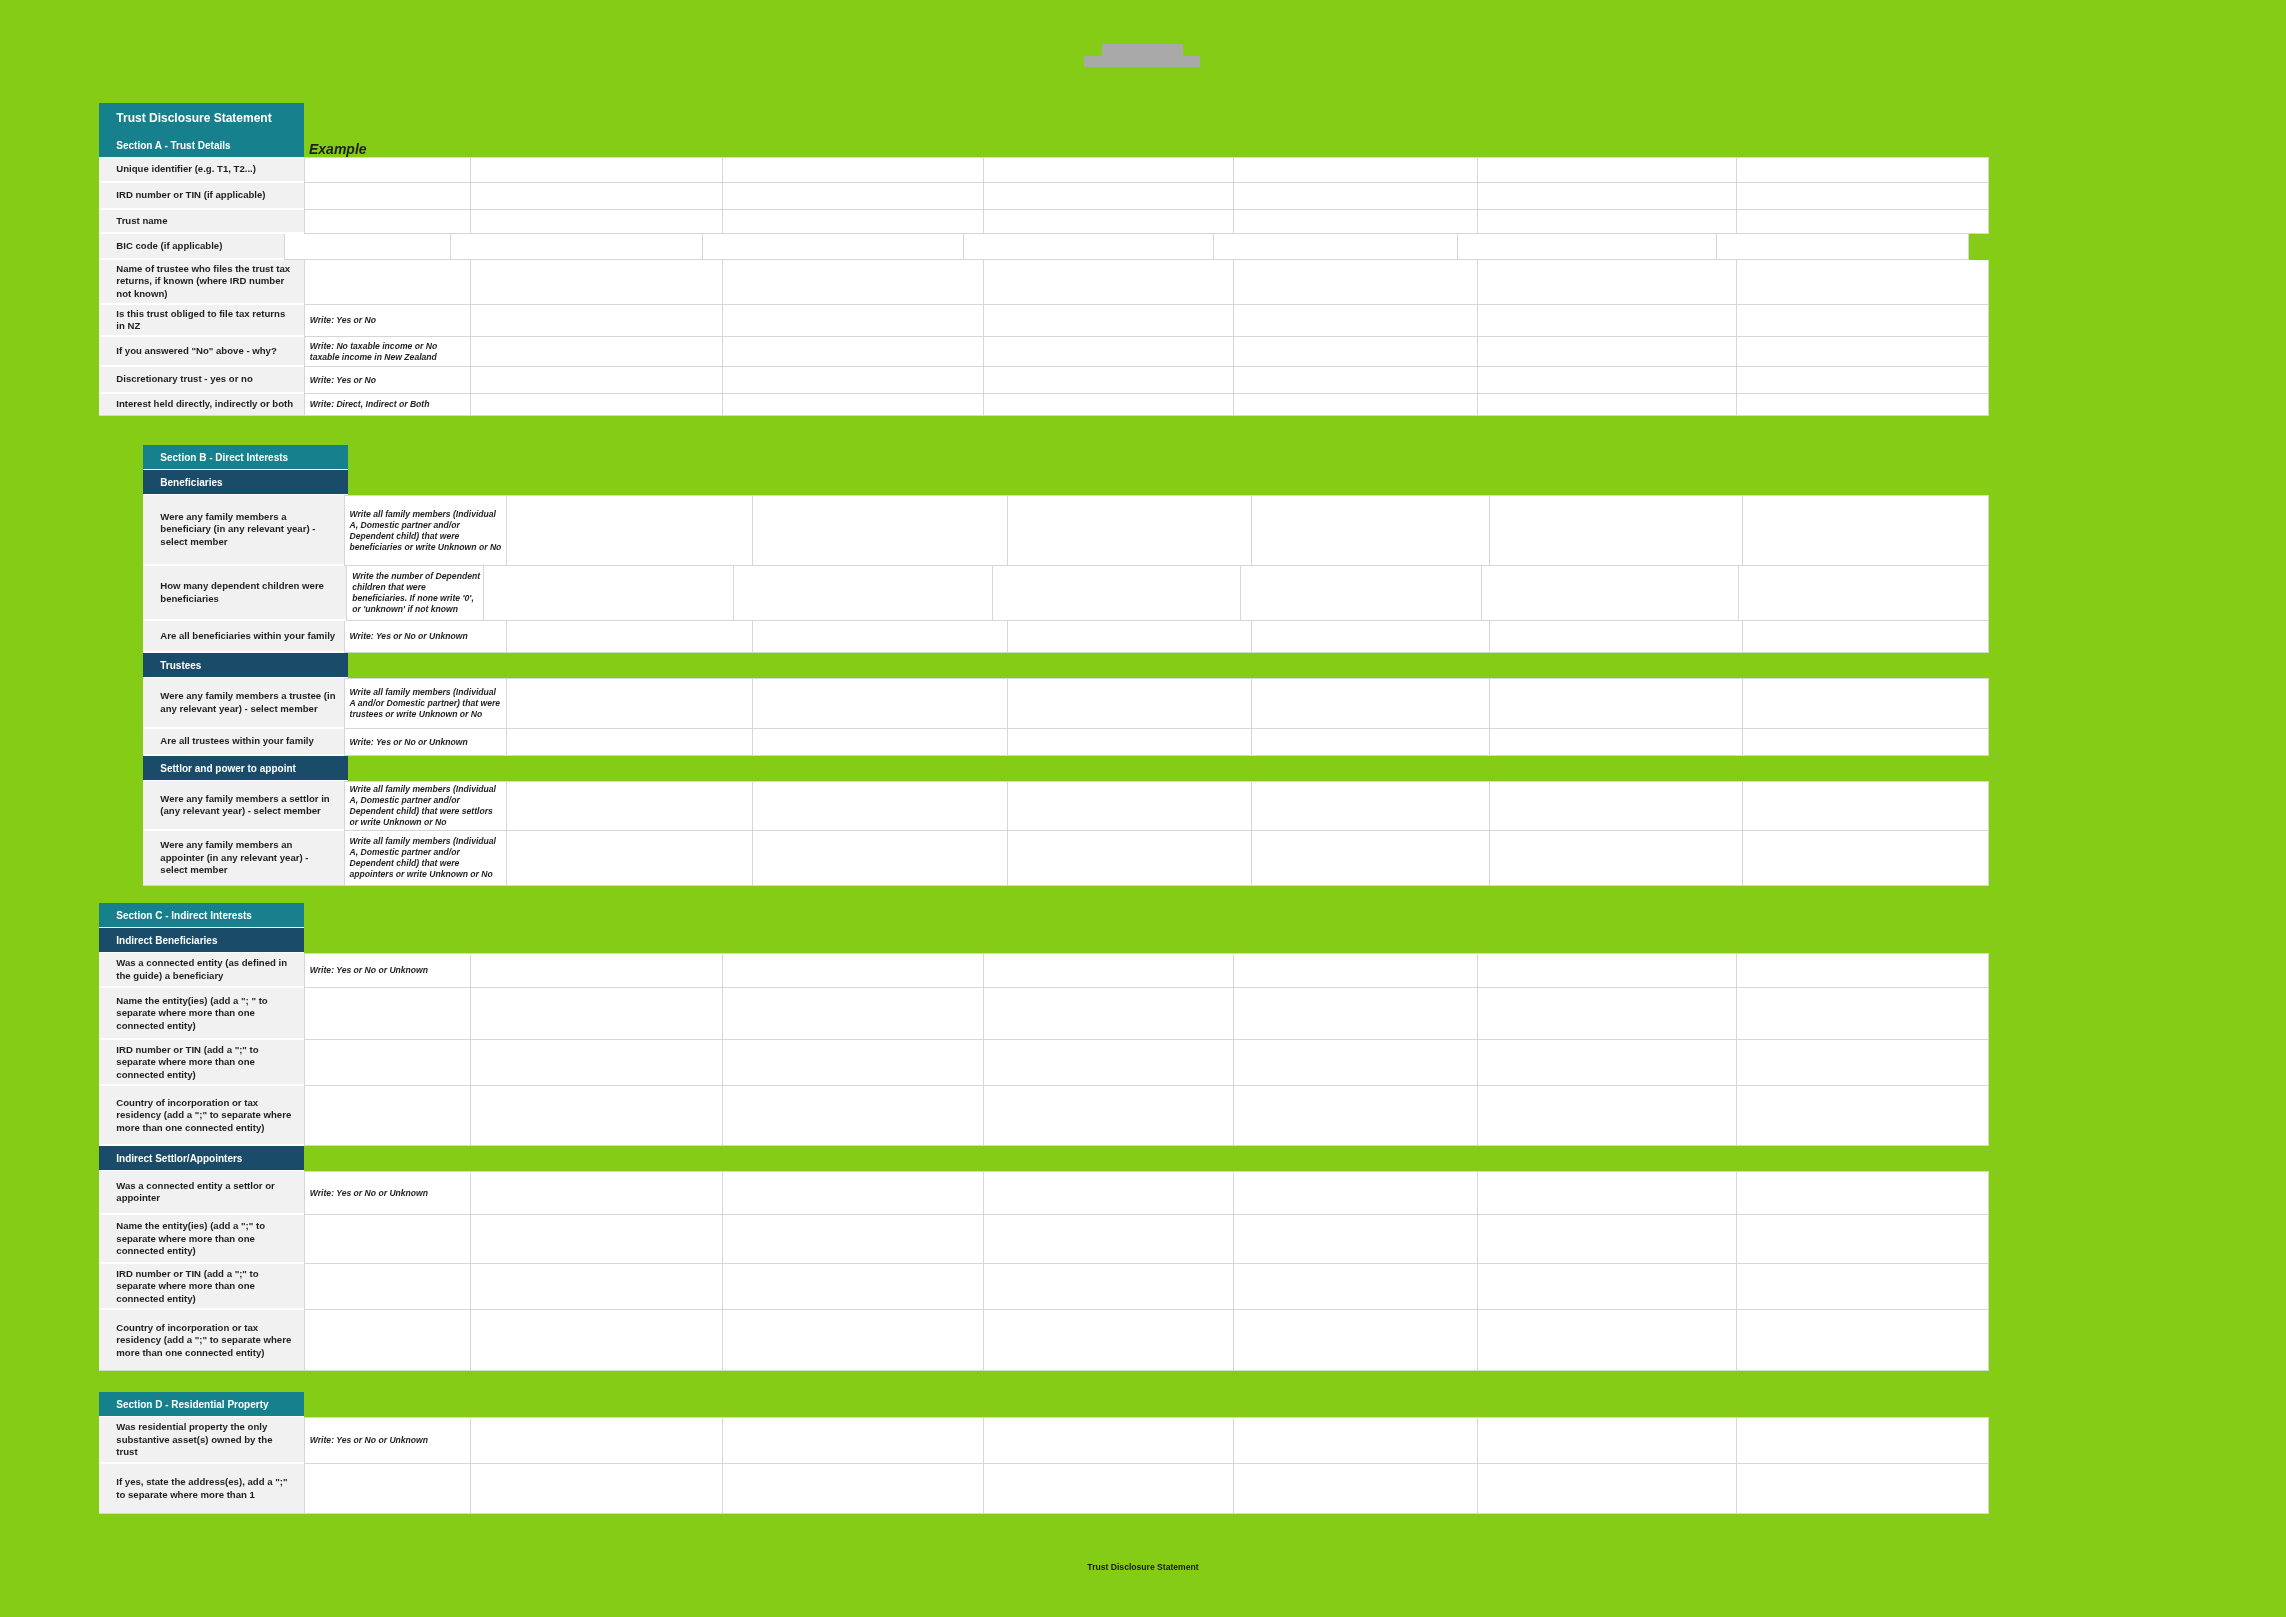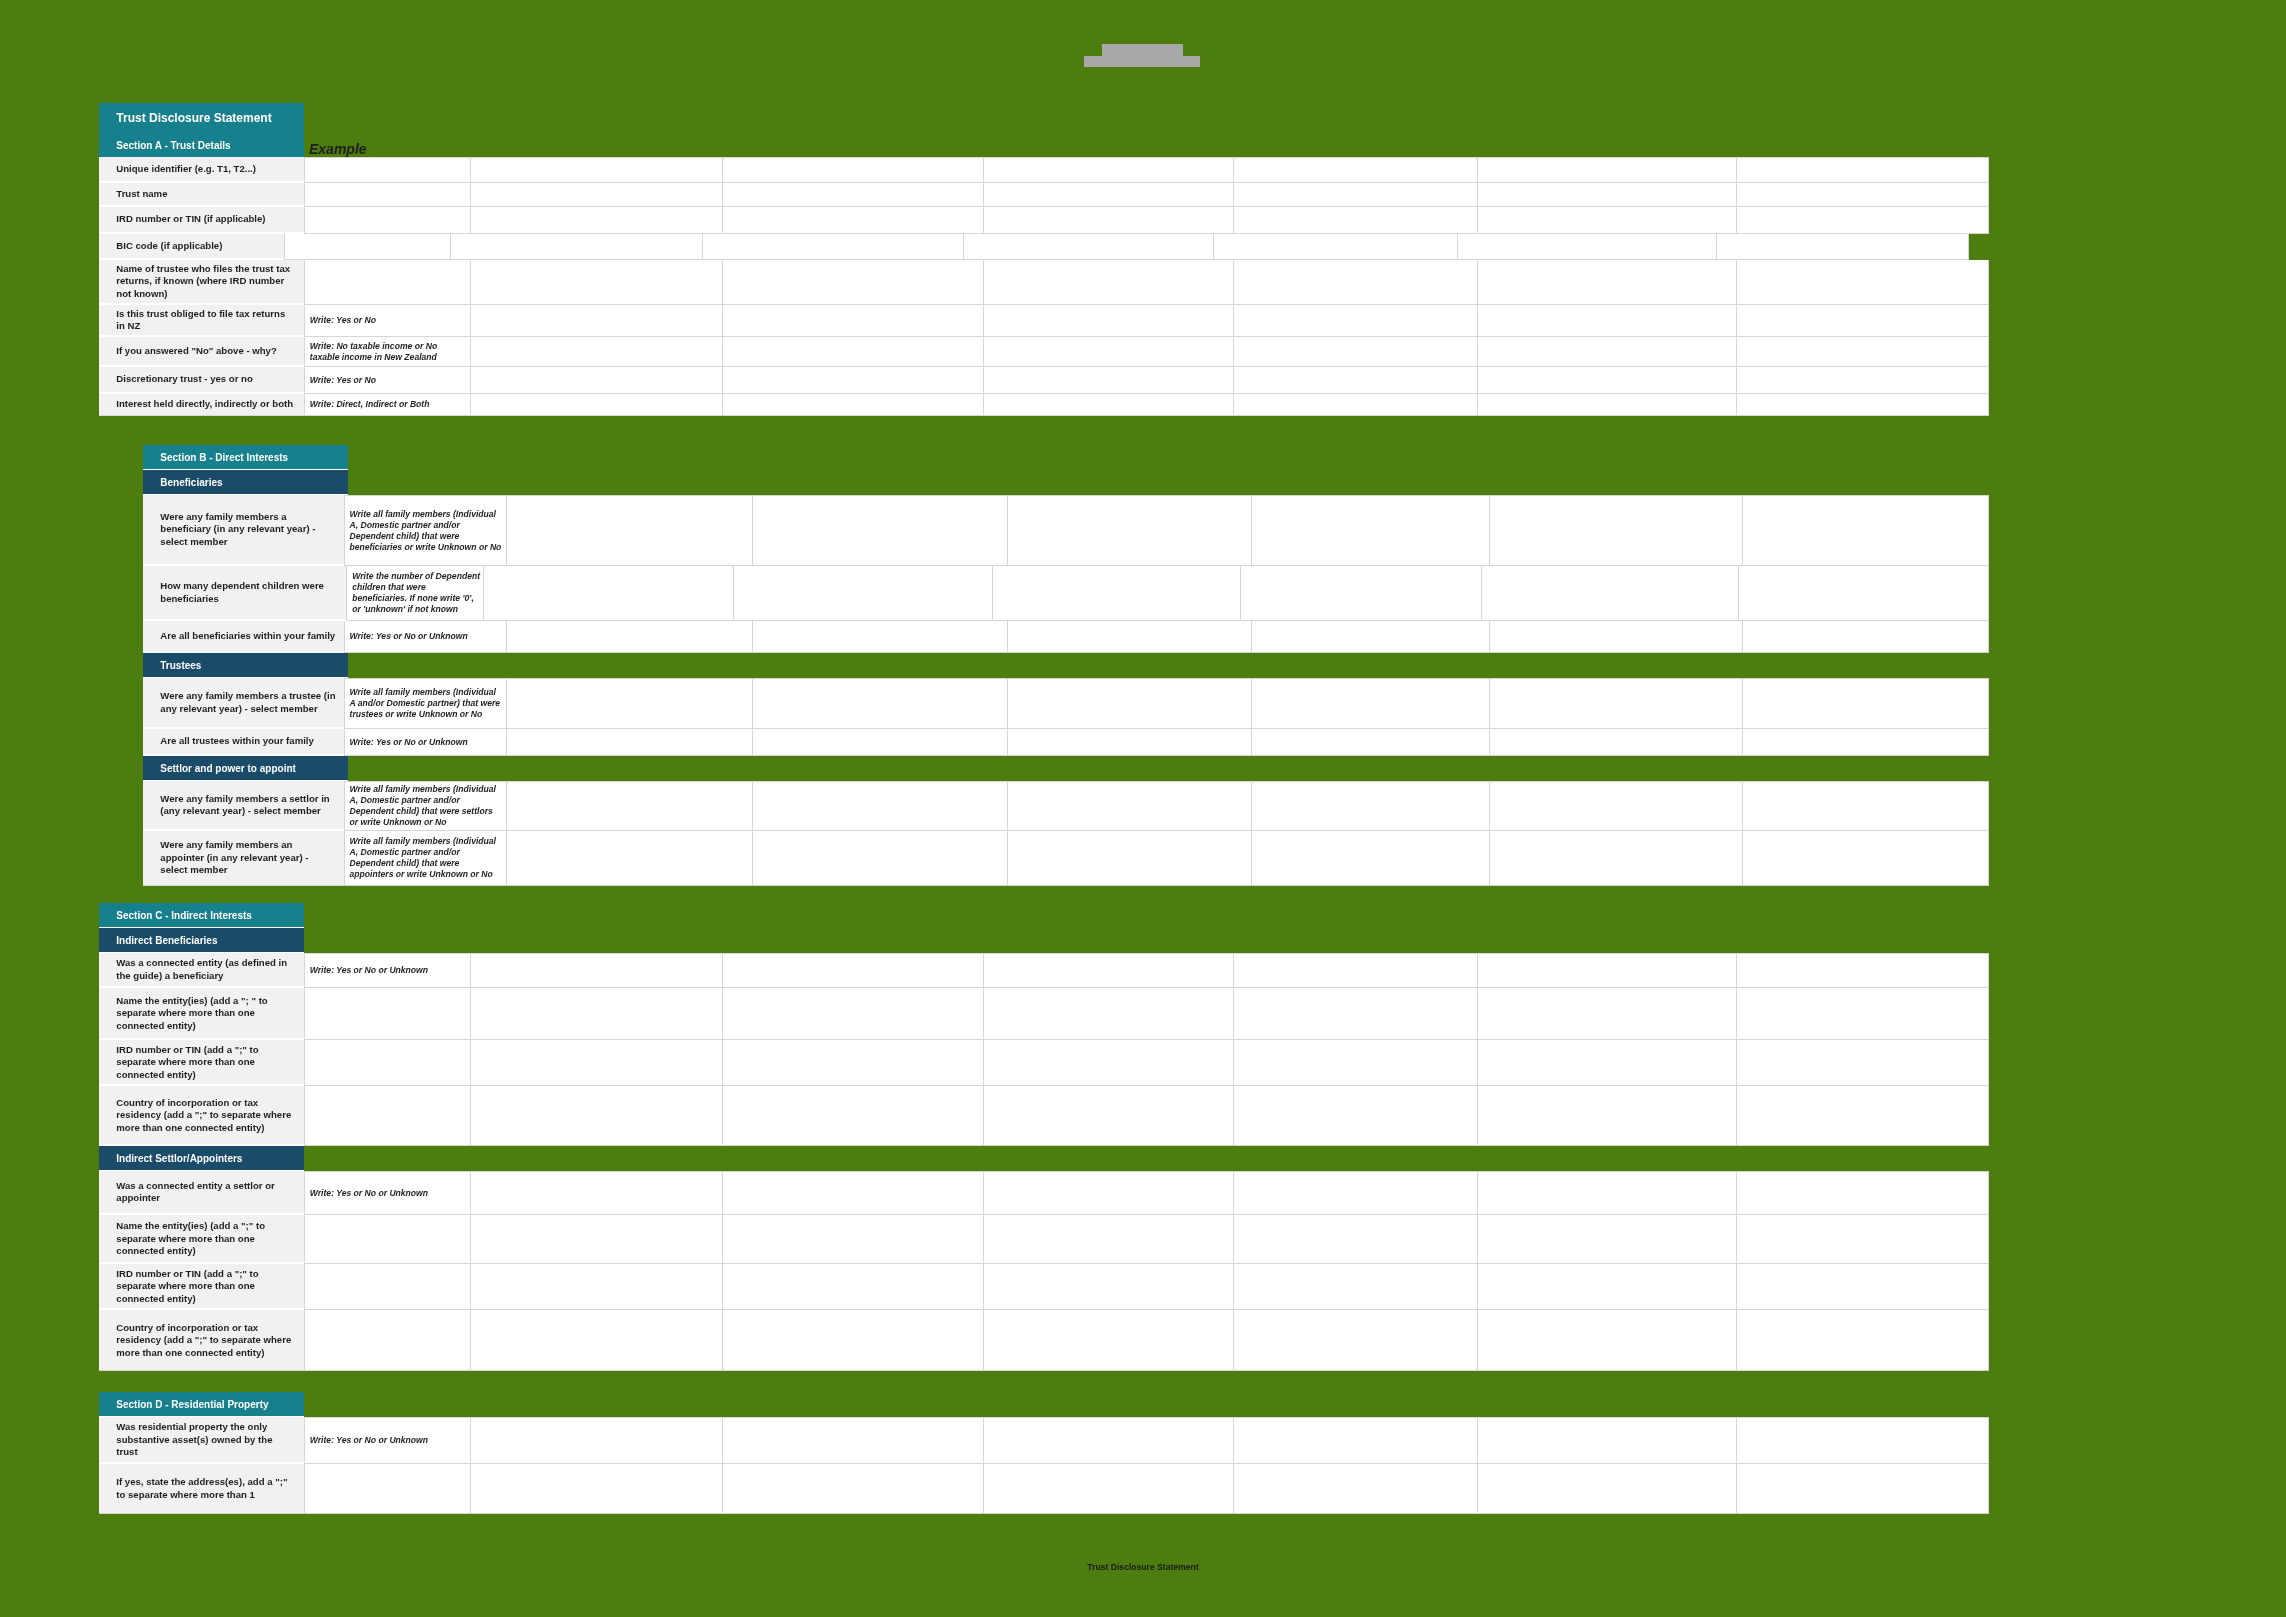--- a/index.html
+++ b/index.html
@@ -1,16 +1,16 @@
 <!DOCTYPE html>
 <html><head>
 <meta charset="utf-8">
 <style>
   html,body{margin:0;padding:0;background:#ffffff;}
-  .page{position:relative;width:2286px;height:1618px;background:#4d7c0f;
+  .page{position:relative;width:2286px;height:1618px;background:#84cc16;
         font-family:"Liberation Sans",sans-serif;color:#1f1f1f;overflow:hidden;}
 
   
   .blob{position:absolute;background:#a9a9a9;}
   .blob-top{left:1102px;top:44px;width:81px;height:11.5px;}
   .blob-bottom{left:1084px;top:56px;width:116px;height:10.6px;}
 
   
   .sheet{position:absolute;left:99px;top:103px;width:1890px;}
   .section{position:relative;}
@@ -72,32 +72,32 @@
         <div class="row first" style="height: 26px;">
           <div class="cell label" style="width: 205px;">Unique identifier (e.g. T1, T2...)</div>
           <div class="cell example" style="width: 167px;"></div>
           <div class="cell entry" style="width: 252px;"></div>
           <div class="cell entry" style="width: 261px;"></div>
           <div class="cell entry" style="width: 250px;"></div>
           <div class="cell entry" style="width: 244px;"></div>
           <div class="cell entry" style="width: 259px;"></div>
           <div class="cell entry" style="width: 252px;"></div>
         </div>
+        <div class="row" style="height: 27px;">
+          <div class="cell label" style="width: 205px;">IRD number or TIN (if applicable)</div>
+          <div class="cell example" style="width: 167px;"></div>
+          <div class="cell entry" style="width: 252px;"></div>
+          <div class="cell entry" style="width: 261px;"></div>
+          <div class="cell entry" style="width: 250px;"></div>
+          <div class="cell entry" style="width: 244px;"></div>
+          <div class="cell entry" style="width: 259px;"></div>
+          <div class="cell entry" style="width: 252px;"></div>
+        </div>
         <div class="row" style="height: 24px;">
           <div class="cell label" style="width: 205px;">Trust name</div>
-          <div class="cell example" style="width: 167px;"></div>
-          <div class="cell entry" style="width: 252px;"></div>
-          <div class="cell entry" style="width: 261px;"></div>
-          <div class="cell entry" style="width: 250px;"></div>
-          <div class="cell entry" style="width: 244px;"></div>
-          <div class="cell entry" style="width: 259px;"></div>
-          <div class="cell entry" style="width: 252px;"></div>
-        </div>
-        <div class="row" style="height: 27px;">
-          <div class="cell label" style="width: 205px;">IRD number or TIN (if applicable)</div>
           <div class="cell example" style="width: 167px;"></div>
           <div class="cell entry" style="width: 252px;"></div>
           <div class="cell entry" style="width: 261px;"></div>
           <div class="cell entry" style="width: 250px;"></div>
           <div class="cell entry" style="width: 244px;"></div>
           <div class="cell entry" style="width: 259px;"></div>
           <div class="cell entry" style="width: 252px;"></div>
         </div>
         <div class="row" style="height: 26px;">
           <div class="cell label" style="width: 185px;">BIC code (if applicable)</div>

